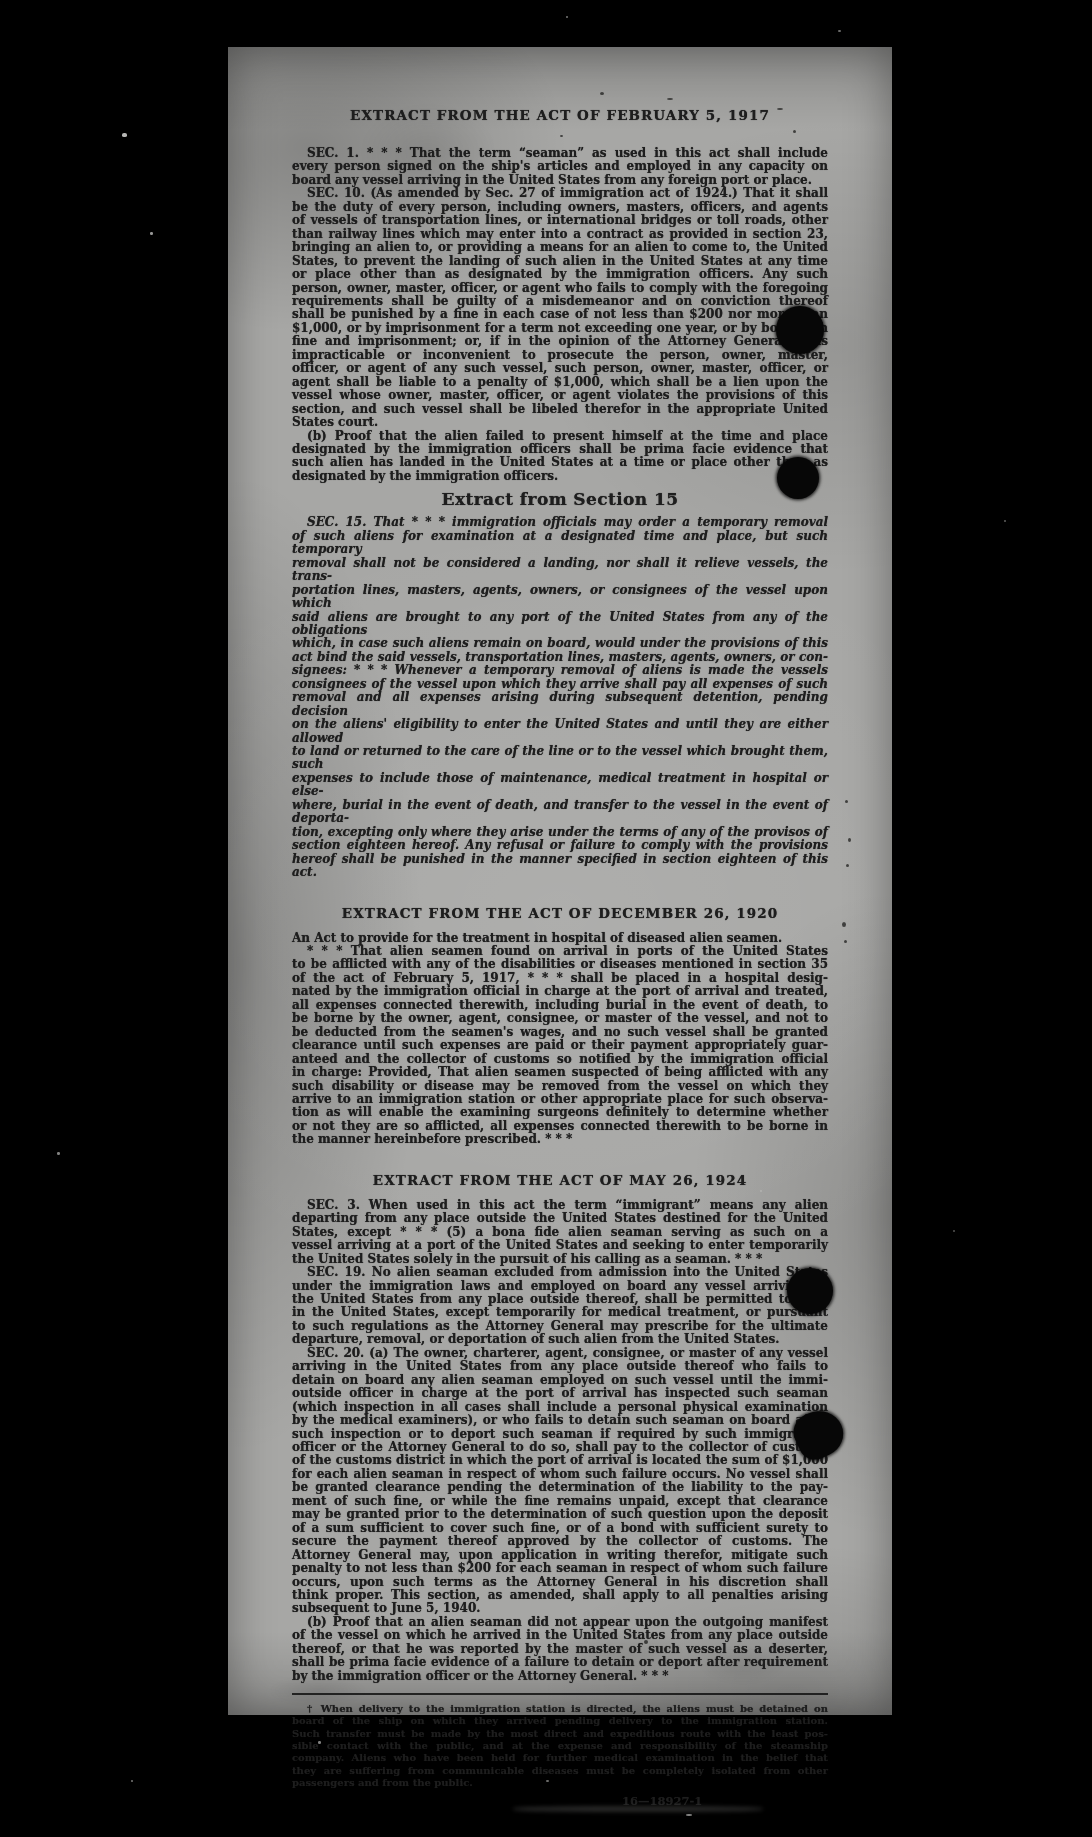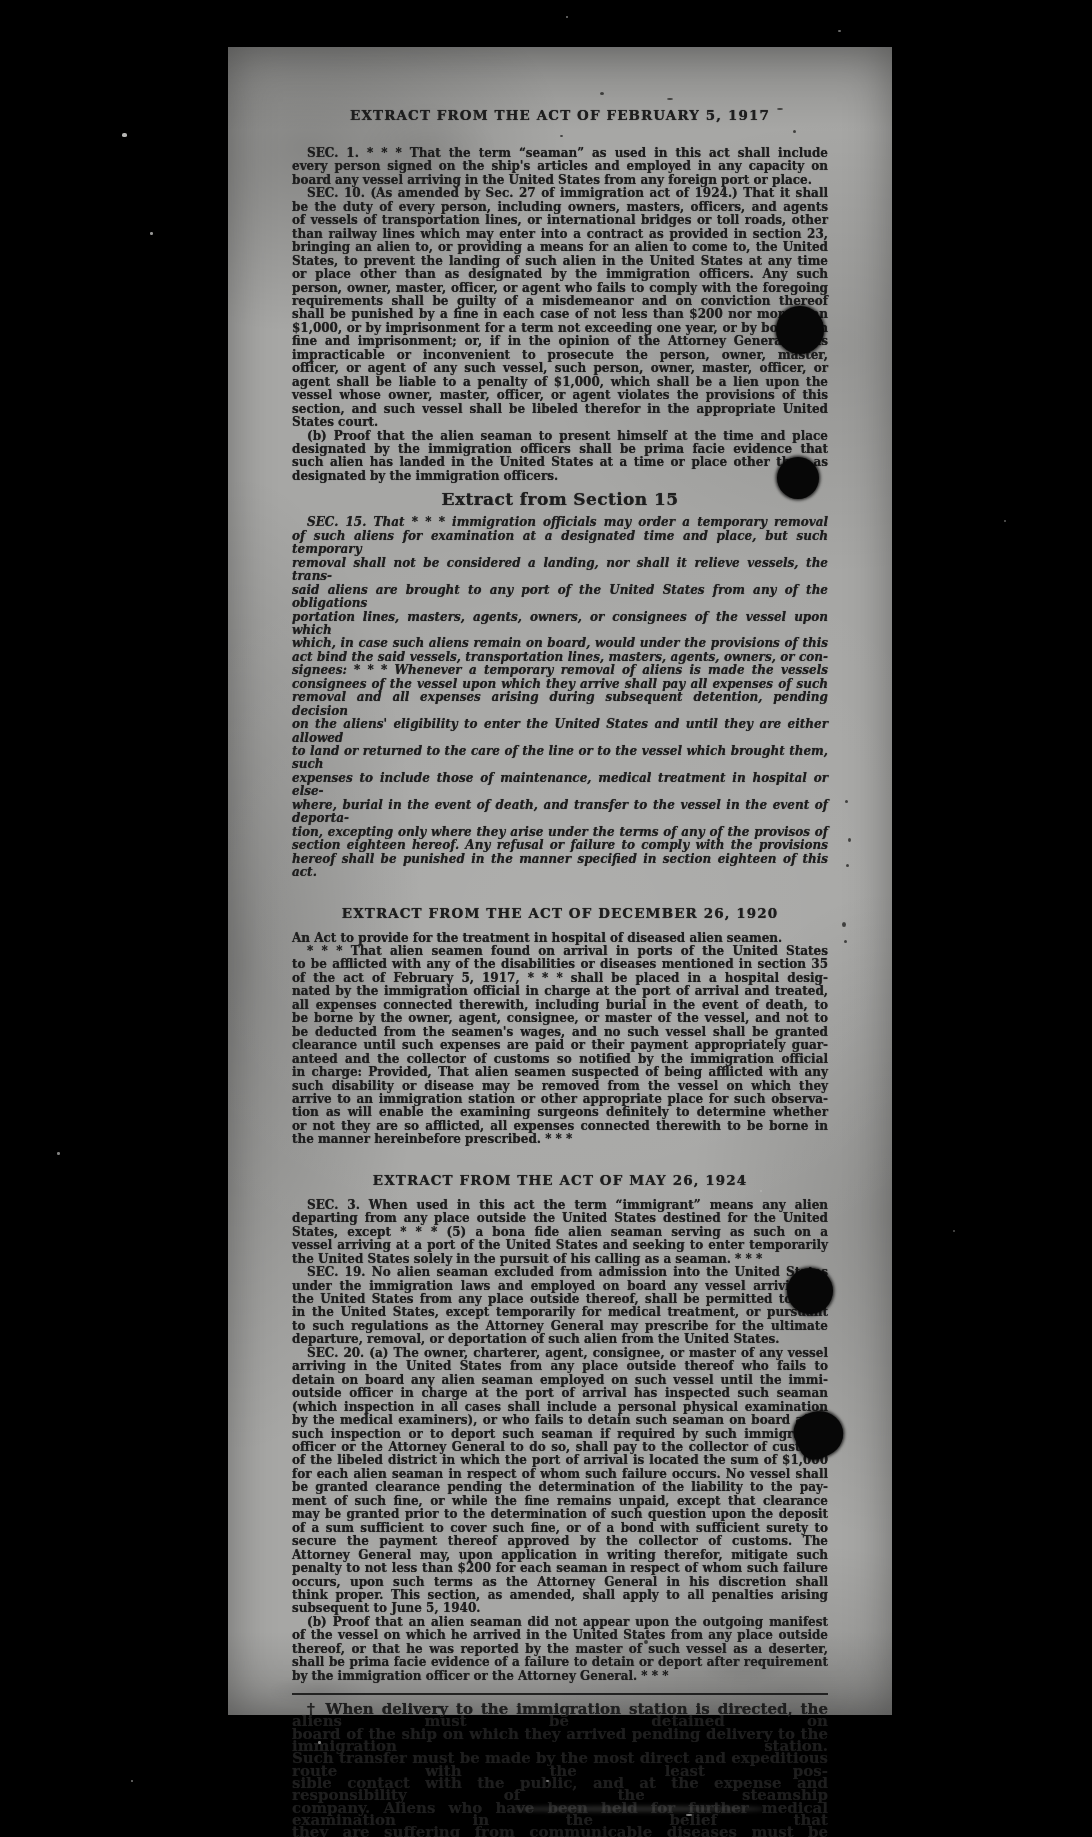--- a/index.html
+++ b/index.html
@@ -17,21 +17,21 @@
       linear-gradient(180deg, rgba(0,0,0,.16), rgba(0,0,0,0) 5%, rgba(0,0,0,0) 95%, rgba(0,0,0,.16));
     box-shadow: inset 0 0 46px rgba(0,0,0,.38);
   }
   .textcol{position:absolute;left:64px;top:60px;width:536px;filter:blur(.3px);color:var(--ink,#1e1e1e);}
   .tline{font-size:12px;line-height:13.45px;font-weight:700;
          text-align:justify;text-align-last:justify;
          text-shadow:0 0 .7px rgba(25,25,25,.85);}
   .tline.last{text-align-last:left;}
   .tline.ind{text-indent:15px;}
   .tline.it{font-style:italic;}
-  .tline.fn{font-size:15px;line-height:12.3px;}
+  .tline.fn{font-size:10px;line-height:12.3px;}
   .h1x{font-size:13.5px;line-height:16px;font-weight:700;text-align:center;
        letter-spacing:1.1px;margin:25px 0 11px;text-shadow:0 0 .8px rgba(20,20,20,.9);}
   .textcol .h1x:first-child{margin:0 0 24px;}
   .h2x{font-size:17px;line-height:15px;font-weight:700;text-align:center;
        letter-spacing:.4px;margin:9px 0 9px;text-shadow:0 0 .8px rgba(20,20,20,.9);}
   .rulex{height:0;border:none;border-top:2.2px solid rgba(20,20,20,.88);margin:10px 0 8px;}
   .imprint{padding-left:330px;font-size:11.5px;line-height:14px;font-weight:700;margin-top:5px;
            text-shadow:0 0 .7px rgba(25,25,25,.85);}
   .blot{position:absolute;background:#070707;box-shadow:0 0 3px 1.5px rgba(7,7,7,.75);}
   .pspeck{position:absolute;background:#262624;border-radius:50%;opacity:.8;}
@@ -59,30 +59,30 @@
         <div class="tline">requirements shall be guilty of a misdemeanor and on conviction thereof</div>
         <div class="tline">shall be punished by a fine in each case of not less than $200 nor more than</div>
         <div class="tline">$1,000, or by imprisonment for a term not exceeding one year, or by both such</div>
         <div class="tline">fine and imprisonment; or, if in the opinion of the Attorney General, it is</div>
         <div class="tline">impracticable or inconvenient to prosecute the person, owner, master,</div>
         <div class="tline">officer, or agent of any such vessel, such person, owner, master, officer, or</div>
         <div class="tline">agent shall be liable to a penalty of $1,000, which shall be a lien upon the</div>
         <div class="tline">vessel whose owner, master, officer, or agent violates the provisions of this</div>
         <div class="tline">section, and such vessel shall be libeled therefor in the appropriate United</div>
         <div class="tline last">States court.</div>
-        <div class="tline ind">(b) Proof that the alien seaman to present himself at the time and place</div>
+        <div class="tline ind">(b) Proof that the alien failed to present himself at the time and place</div>
         <div class="tline">designated by the immigration officers shall be prima facie evidence that</div>
         <div class="tline">such alien has landed in the United States at a time or place other than as</div>
         <div class="tline last">designated by the immigration officers.</div>
         <div class="h2x">Extract from Section 15</div>
         <div class="tline it ind">SEC. 15. That * * * immigration officials may order a temporary removal</div>
         <div class="tline it">of such aliens for examination at a designated time and place, but such temporary</div>
         <div class="tline it">removal shall not be considered a landing, nor shall it relieve vessels, the trans-</div>
+        <div class="tline it">portation lines, masters, agents, owners, or consignees of the vessel upon which</div>
         <div class="tline it">said aliens are brought to any port of the United States from any of the obligations</div>
-        <div class="tline it">portation lines, masters, agents, owners, or consignees of the vessel upon which</div>
         <div class="tline it">which, in case such aliens remain on board, would under the provisions of this</div>
         <div class="tline it">act bind the said vessels, transportation lines, masters, agents, owners, or con-</div>
         <div class="tline it">signees: * * * Whenever a temporary removal of aliens is made the vessels</div>
         <div class="tline it">consignees of the vessel upon which they arrive shall pay all expenses of such</div>
         <div class="tline it">removal and all expenses arising during subsequent detention, pending decision</div>
         <div class="tline it">on the aliens' eligibility to enter the United States and until they are either allowed</div>
         <div class="tline it">to land or returned to the care of the line or to the vessel which brought them, such</div>
         <div class="tline it">expenses to include those of maintenance, medical treatment in hospital or else-</div>
         <div class="tline it">where, burial in the event of death, and transfer to the vessel in the event of deporta-</div>
         <div class="tline it">tion, excepting only where they arise under the terms of any of the provisos of</div>
@@ -118,21 +118,21 @@
         <div class="tline">to such regulations as the Attorney General may prescribe for the ultimate</div>
         <div class="tline last">departure, removal, or deportation of such alien from the United States.</div>
         <div class="tline ind">SEC. 20. (a) The owner, charterer, agent, consignee, or master of any vessel</div>
         <div class="tline">arriving in the United States from any place outside thereof who fails to</div>
         <div class="tline">detain on board any alien seaman employed on such vessel until the immi-</div>
         <div class="tline">outside officer in charge at the port of arrival has inspected such seaman</div>
         <div class="tline">(which inspection in all cases shall include a personal physical examination</div>
         <div class="tline">by the medical examiners), or who fails to detain such seaman on board after</div>
         <div class="tline">such inspection or to deport such seaman if required by such immigration</div>
         <div class="tline">officer or the Attorney General to do so, shall pay to the collector of customs</div>
-        <div class="tline">of the libeled district in which the port of arrival is located the sum of $1,000</div>
+        <div class="tline">of the customs district in which the port of arrival is located the sum of $1,000</div>
         <div class="tline">for each alien seaman in respect of whom such failure occurs.  No vessel shall</div>
         <div class="tline">be granted clearance pending the determination of the liability to the pay-</div>
         <div class="tline">ment of such fine, or while the fine remains unpaid, except that clearance</div>
         <div class="tline">may be granted prior to the determination of such question upon the deposit</div>
         <div class="tline">of a sum sufficient to cover such fine, or of a bond with sufficient surety to</div>
         <div class="tline">secure the payment thereof approved by the collector of customs.  The</div>
         <div class="tline">Attorney General may, upon application in writing therefor, mitigate such</div>
         <div class="tline">penalty to not less than $200 for each seaman in respect of whom such failure</div>
         <div class="tline">occurs, upon such terms as the Attorney General in his discretion shall</div>
         <div class="tline">think proper.  This section, as amended, shall apply to all penalties arising</div>

